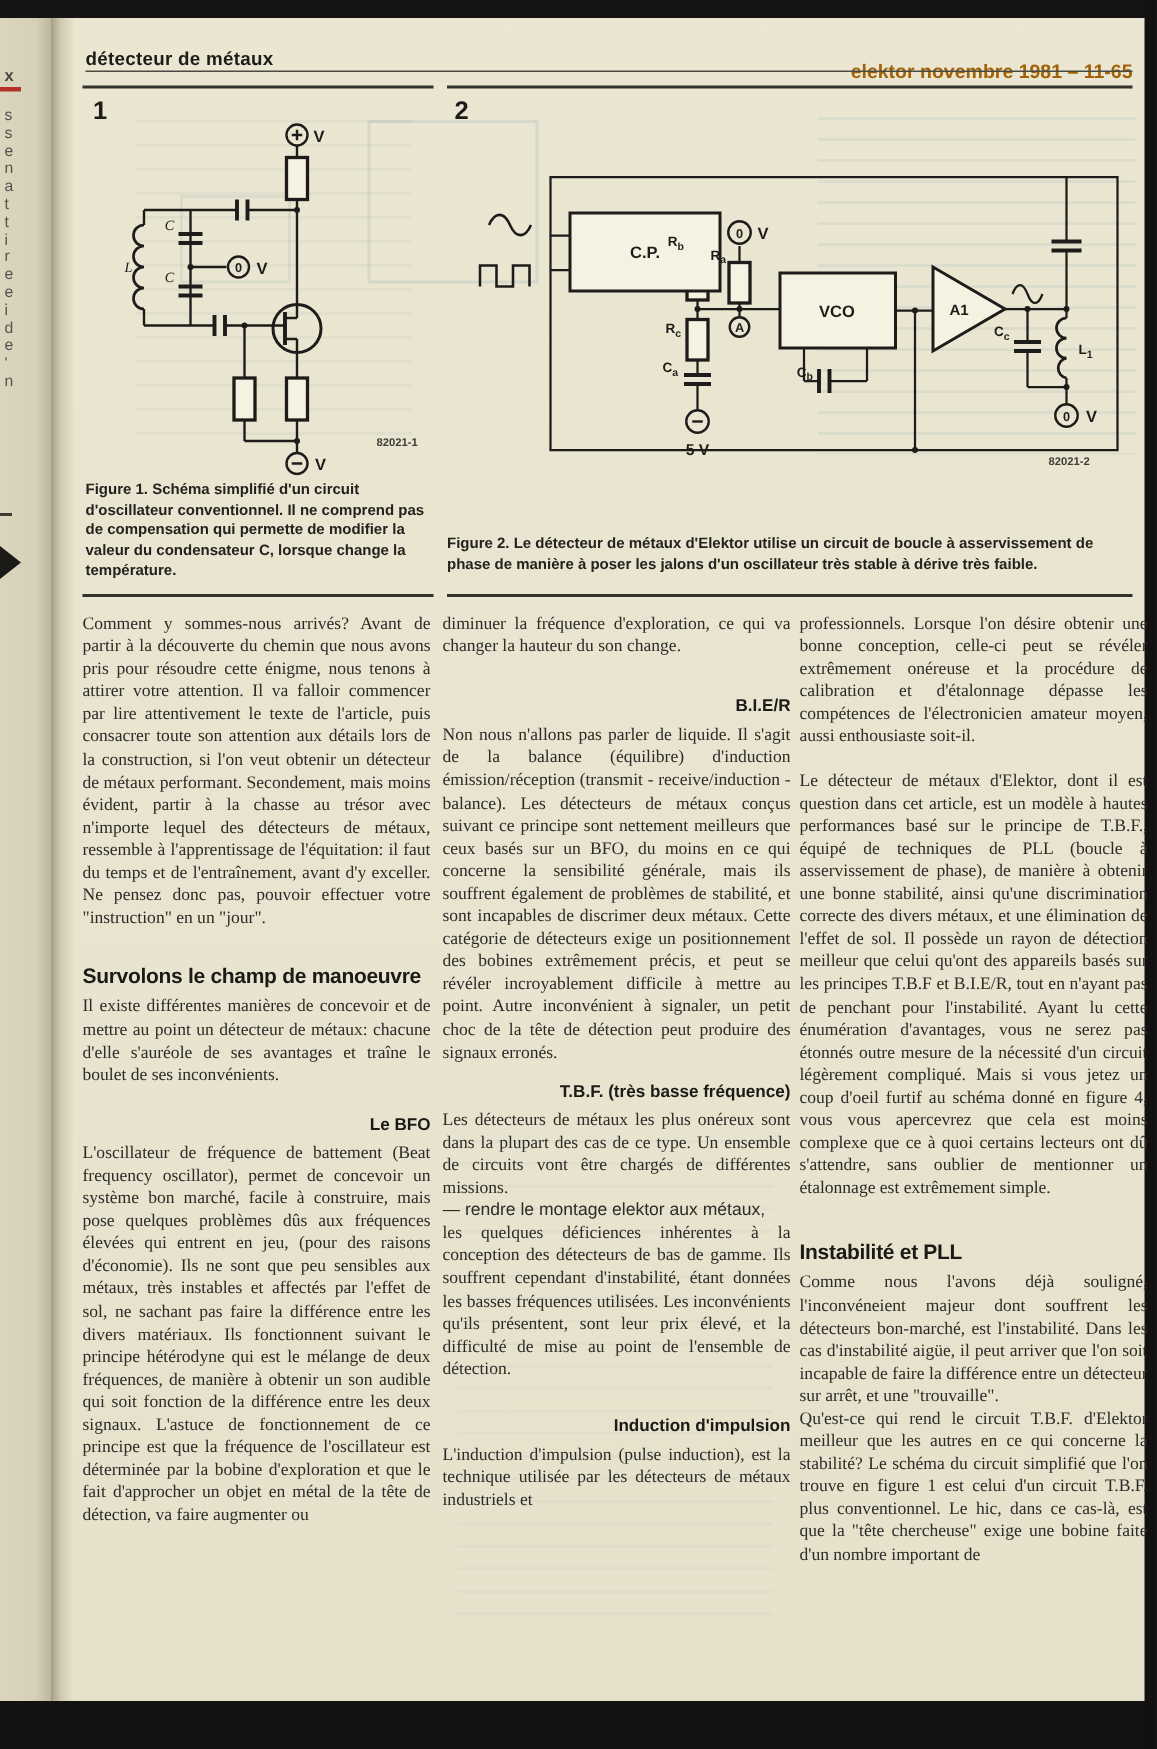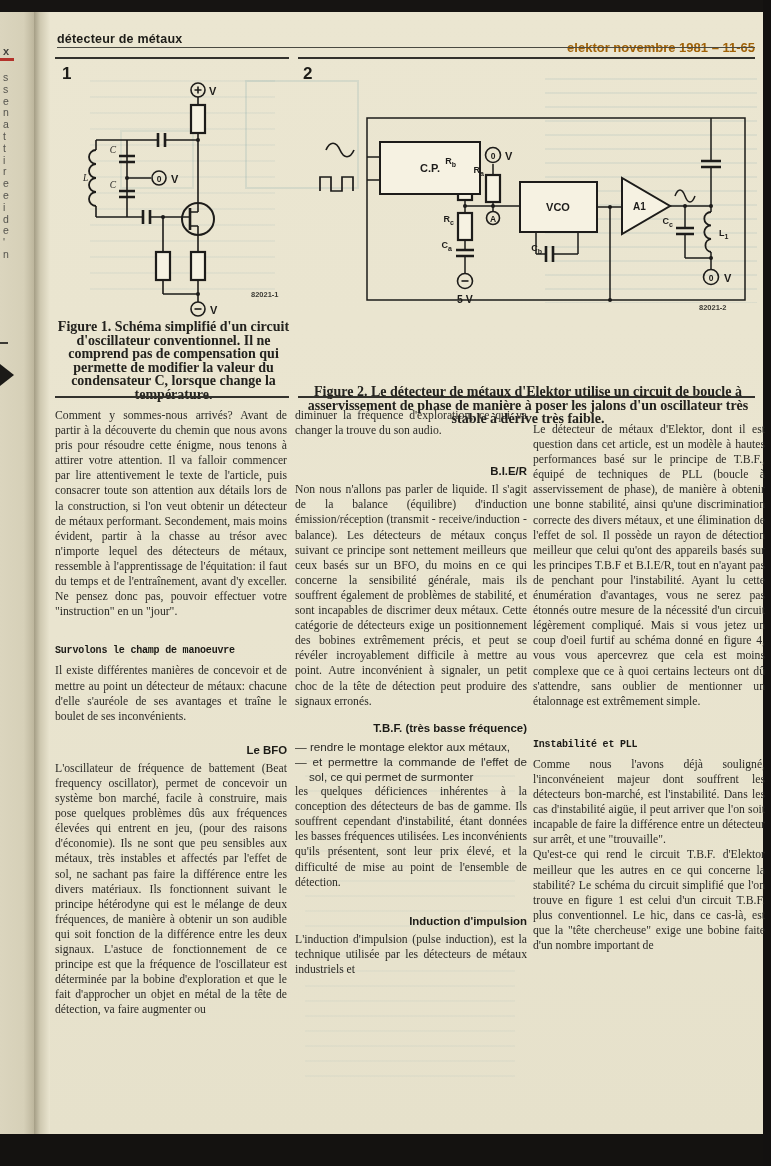--- a/index.html
+++ b/index.html
@@ -33,30 +33,30 @@
   
   .header-left{left:57px;top:32px;font-size:12.5px;font-weight:bold;color:#1d1c18;letter-spacing:0.2px;}
   .header-right{left:455px;top:40px;width:300px;text-align:right;font-size:13px;font-weight:bold;color:#a16207;}
   .rule-thin{left:57px;top:47px;width:698px;height:1px;background:#4a4a42;}
   .rule-a{left:55px;top:57px;width:234px;height:2px;background:#33322d;}
   .rule-b{left:298px;top:57px;width:457px;height:2px;background:#33322d;}
   .fig-number{font-size:17px;font-weight:bold;color:#1d1c18;}
   #fig1-number{left:62px;top:64px;}
   #fig2-number{left:303px;top:64px;}
   
-  .caption{font-size:14px;font-weight:bold;line-height:13.6px;color:#23221e;text-align:center;font-family:Liberation Serif, serif;}
+  .caption{font-size:10px;font-weight:bold;line-height:13.6px;color:#23221e;text-align:left;}
   #fig1-caption{left:57px;top:320px;width:233px;}
-  #fig2-caption{left:298px;top:356px;width:460px;margin-top:29px;}
+  #fig2-caption{left:298px;top:356px;width:460px;}
   .rule-c{left:55px;top:396px;width:234px;height:2px;background:#33322d;}
   .rule-d{left:298px;top:396px;width:457px;height:2px;background:#33322d;}
   
   .col{top:408px;width:232px;height:724px;overflow:hidden;color:#2c2b27;font-size:11.7px;line-height:15.1px;}
   #col1{left:55px;} #col2{left:295px;} #col3{left:533px;}
   .para{text-align:justify;margin:0;font-family:Liberation Serif, serif;}
-  .h-large{font-size:10px;font-weight:bold;color:#1b1a16;letter-spacing:-0.2px;margin:24px 0 5px;font-family:Liberation Mono, monospace;}
+  .h-large{font-size:14px;font-weight:bold;color:#1b1a16;letter-spacing:-0.2px;margin:24px 0 5px;}
   .h-large.tight{margin-top:28px;}
   .h-small{font-size:11.4px;font-weight:bold;color:#1b1a16;margin:19px 0 3px;text-align:right;}
   .bullet{text-align:justify;padding-left:14px;text-indent:-14px;margin:0;}
   .gap-top{margin-top:14px;}
   
   .circuit{shape-rendering:geometricPrecision;}
   .clbl{font-family:"Liberation Sans",sans-serif;font-size:9px;font-weight:bold;fill:#1d1c1a;}
   .clbl .sub{font-size:7px;}
   .cbig{font-family:"Liberation Sans",sans-serif;font-size:11px;font-weight:bold;fill:#1d1c1a;}
   .cterm{font-family:"Liberation Sans",sans-serif;font-size:11px;font-weight:bold;fill:#1d1c1a;}
@@ -238,31 +238,32 @@
 
   <div class="abs col" id="col1">
     <p class="para">Comment y sommes-nous arrivés? Avant de partir à la découverte du chemin que nous avons pris pour résoudre cette énigme, nous tenons à attirer votre attention. Il va falloir commencer par lire attentivement le texte de l'article, puis consacrer toute son attention aux détails lors de la construction, si l'on veut obtenir un détecteur de métaux performant. Secondement, mais moins évident, partir à la chasse au trésor avec n'importe lequel des détecteurs de métaux, ressemble à l'apprentissage de l'équitation: il faut du temps et de l'entraînement, avant d'y exceller. Ne pensez donc pas, pouvoir effectuer votre "instruction" en un "jour".</p>
     <div class="h-large">Survolons le champ de manoeuvre</div>
     <p class="para">Il existe différentes manières de concevoir et de mettre au point un détecteur de métaux: chacune d'elle s'auréole de ses avantages et traîne le boulet de ses inconvénients.</p>
     <div class="h-small">Le BFO</div>
     <p class="para">L'oscillateur de fréquence de battement (Beat frequency oscillator), permet de concevoir un système bon marché, facile à construire, mais pose quelques problèmes dûs aux fréquences élevées qui entrent en jeu, (pour des raisons d'économie). Ils ne sont que peu sensibles aux métaux, très instables et affectés par l'effet de sol, ne sachant pas faire la différence entre les divers matériaux. Ils fonctionnent suivant le principe hétérodyne qui est le mélange de deux fréquences, de manière à obtenir un son audible qui soit fonction de la différence entre les deux signaux. L'astuce de fonctionnement de ce principe est que la fréquence de l'oscillateur est déterminée par la bobine d'exploration et que le fait d'approcher un objet en métal de la tête de détection, va faire augmenter ou</p>
   </div>
 
   <div class="abs col" id="col2">
-    <p class="para">diminuer la fréquence d'exploration, ce qui va changer la trouve du son audio.</p>
+    <p class="para">diminuer la fréquence d'exploration, ce qui va changer la hauteur du son change.</p>
     <div class="h-small" style="margin-top:26px">B.I.E/R</div>
     <p class="para">Non nous n'allons pas parler de liquide. Il s'agit de la balance (équilibre) d'induction émission/réception (transmit - receive/induction - balance). Les détecteurs de métaux conçus suivant ce principe sont nettement meilleurs que ceux basés sur un BFO, du moins en ce qui concerne la sensibilité générale, mais ils souffrent également de problèmes de stabilité, et sont incapables de discrimer deux métaux. Cette catégorie de détecteurs exige un positionnement des bobines extrêmement précis, et peut se révéler incroyablement difficile à mettre au point. Autre inconvénient à signaler, un petit choc de la tête de détection peut produire des signaux erronés.</p>
     <div class="h-small" style="margin-top:12px">T.B.F. (très basse fréquence)</div>
+    <p class="para">Les détecteurs de métaux les plus onéreux sont dans la plupart des cas de ce type. Un ensemble de circuits vont être chargés de différentes missions.</p>
     <p class="bullet">— rendre le montage elektor aux métaux,</p>
-    <p class="bullet">— et permettre la commande de l'effet de sol, ce qui permet de surmonter</p>
     <p class="para">les quelques déficiences inhérentes à la conception des détecteurs de bas de gamme. Ils souffrent cependant d'instabilité, étant données les basses fréquences utilisées. Les inconvénients qu'ils présentent, sont leur prix élevé, et la difficulté de mise au point de l'ensemble de détection.</p>
     <div class="h-small" style="margin-top:24px">Induction d'impulsion</div>
     <p class="para">L'induction d'impulsion (pulse induction), est la technique utilisée par les détecteurs de métaux industriels et</p>
   </div>
 
   <div class="abs col" id="col3">
+    <p class="para">professionnels. Lorsque l'on désire obtenir une bonne conception, celle-ci peut se révéler extrêmement onéreuse et la procédure de calibration et d'étalonnage dépasse les compétences de l'électronicien amateur moyen, aussi enthousiaste soit-il.</p>
     <p class="para gap-top">Le détecteur de métaux d'Elektor, dont il est question dans cet article, est un modèle à hautes performances basé sur le principe de T.B.F., équipé de techniques de PLL (boucle à asservissement de phase), de manière à obtenir une bonne stabilité, ainsi qu'une discrimination correcte des divers métaux, et une élimination de l'effet de sol. Il possède un rayon de détection meilleur que celui qu'ont des appareils basés sur les principes T.B.F et B.I.E/R, tout en n'ayant pas de penchant pour l'instabilité. Ayant lu cette énumération d'avantages, vous ne serez pas étonnés outre mesure de la nécessité d'un circuit légèrement compliqué. Mais si vous jetez un coup d'oeil furtif au schéma donné en figure 4, vous vous apercevrez que cela est moins complexe que ce à quoi certains lecteurs ont dû s'attendre, sans oublier de mentionner un étalonnage est extrêmement simple.</p>
     <div class="h-large tight">Instabilité et PLL</div>
     <p class="para">Comme nous l'avons déjà souligné, l'inconvéneient majeur dont souffrent les détecteurs bon-marché, est l'instabilité. Dans les cas d'instabilité aigüe, il peut arriver que l'on soit incapable de faire la différence entre un détecteur sur arrêt, et une "trouvaille".</p>
     <p class="para">Qu'est-ce qui rend le circuit T.B.F. d'Elektor meilleur que les autres en ce qui concerne la stabilité? Le schéma du circuit simplifié que l'on trouve en figure 1 est celui d'un circuit T.B.F. plus conventionnel. Le hic, dans ce cas-là, est que la "tête chercheuse" exige une bobine faite d'un nombre important de</p>
   </div>
 
 </div>
 
 </body></html>

